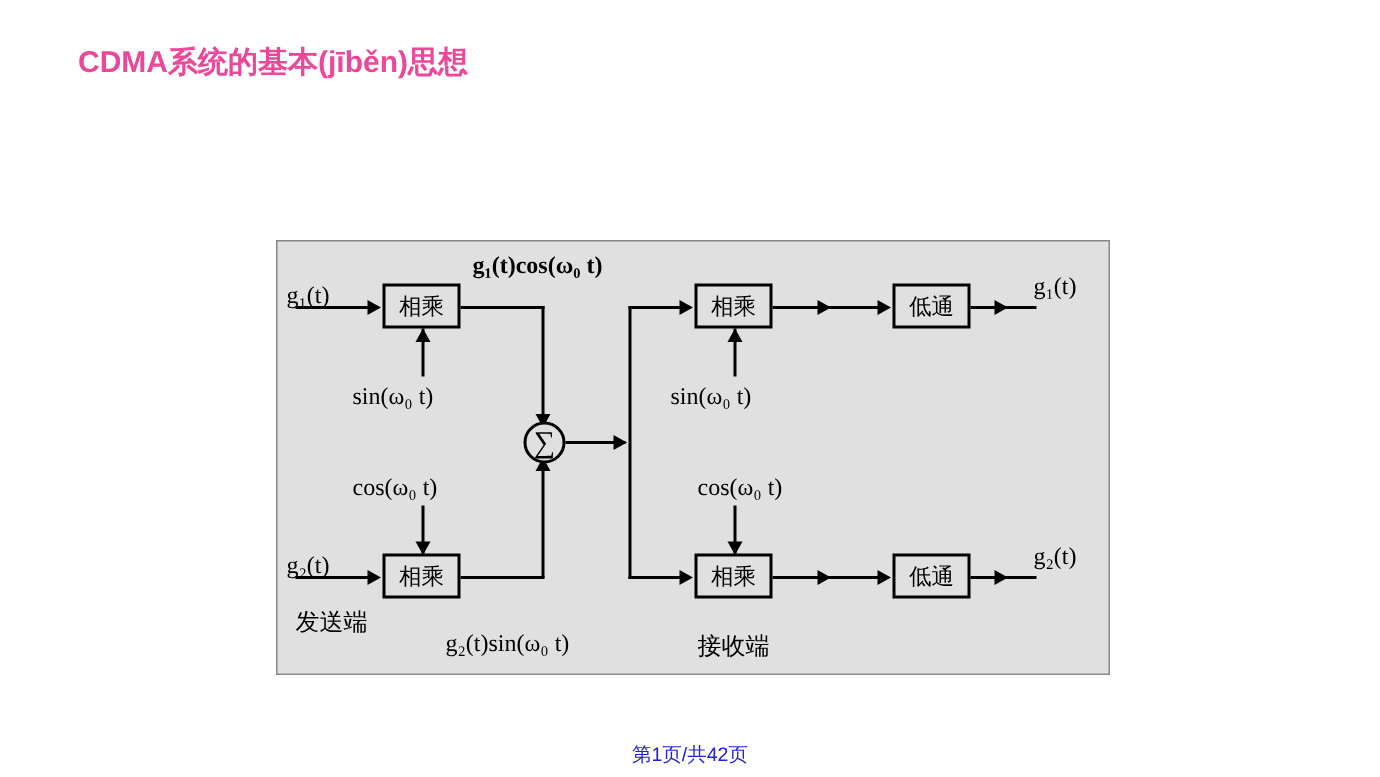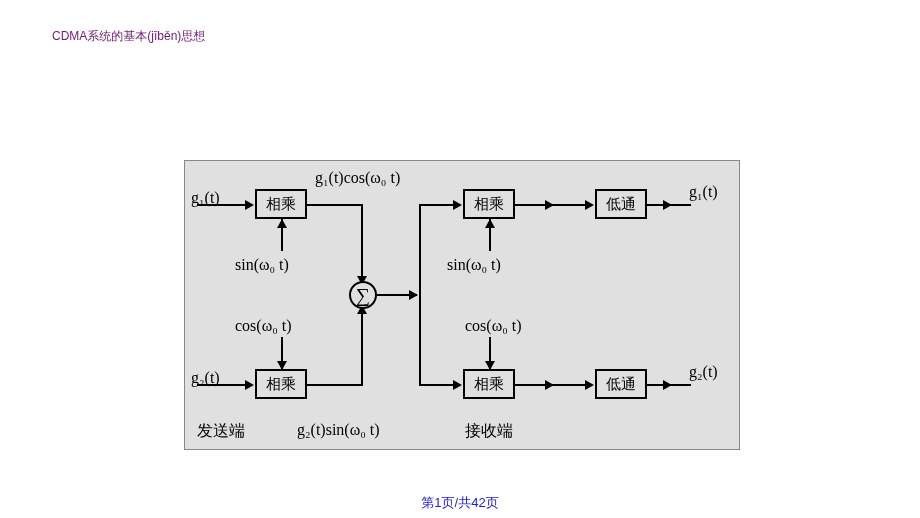--- a/index.html
+++ b/index.html
@@ -7,23 +7,23 @@
       width: 920px;
       height: 518px;
       background: #fff;
       font-family: "Microsoft YaHei", Arial, sans-serif;
       position: relative;
     }
     .title {
       position: absolute;
       top: 28px;
       left: 52px;
-      font-size: 12px;
-      font-weight: normal;
-      color: #701a75;
+      font-size: 20px;
+      font-weight: bold;
+      color: #ec4899;
     }
     .diagram-container {
       position: absolute;
       top: 160px;
       left: 184px;
       width: 556px;
       height: 290px;
       background: #e0e0e0;
       border: 1px solid #888;
     }
@@ -127,21 +127,21 @@
     <div class="lbl" style="top:156px; left:50px;">cos(ω₀ t)</div>
 
     <div class="line-h" style="top:43px; left:122px; width:56px;"></div>
     <div class="line-v" style="top:43px; left:176px; height:78px;"></div>
     <div class="arrow-d" style="top:115px; left:172px;"></div>
 
     <div class="line-h" style="top:223px; left:122px; width:56px;"></div>
     <div class="line-v" style="top:146px; left:176px; height:78px;"></div>
     <div class="arrow-u" style="top:144px; left:172px;"></div>
 
-    <div class="lbl" style="top:8px; left:130px;">g₁(t)cos(ω₀ t)</div>
+    <div class="lbl" style="top:8px; left:130px;font-weight:bold;">g₁(t)cos(ω₀ t)</div>
 
     <div class="lbl" style="top:260px; left:112px;">g₂(t)sin(ω₀ t)</div>
 
     <div class="sum-box" style="top:120px; left:164px; width:28px; height:28px;">∑</div>
 
     <div class="line-h" style="top:133px; left:192px; width:40px;"></div>
     <div class="arrow-r" style="top:129px; left:224px;"></div>
 
     <div class="line-v" style="top:43px; left:234px; height:182px;"></div>
 
@@ -171,19 +171,19 @@
     <div class="lbl" style="top:22px; left:504px;">g₁(t)</div>
 
     <div class="line-h" style="top:223px; left:330px; width:72px;"></div>
     <div class="arrow-r" style="top:219px; left:400px;"></div>
     <div class="arrow-r" style="top:219px; left:360px;"></div>
     <div class="box" style="top:208px; left:410px; width:52px; height:30px;">低通</div>
     <div class="line-h" style="top:223px; left:462px; width:44px;"></div>
     <div class="arrow-r" style="top:219px; left:478px;"></div>
     <div class="lbl" style="top:202px; left:504px;">g₂(t)</div>
 
-    <div class="lbl" style="top:260px; left:12px;">发送端</div>
+    <div class="lbl" style="top:244px; left:12px;">发送端</div>
     <div class="lbl" style="top:260px; left:280px;">接收端</div>
 
   </div>
 </div>
 
 <div class="footer">第1页/共42页</div>
 
 </body></html>

